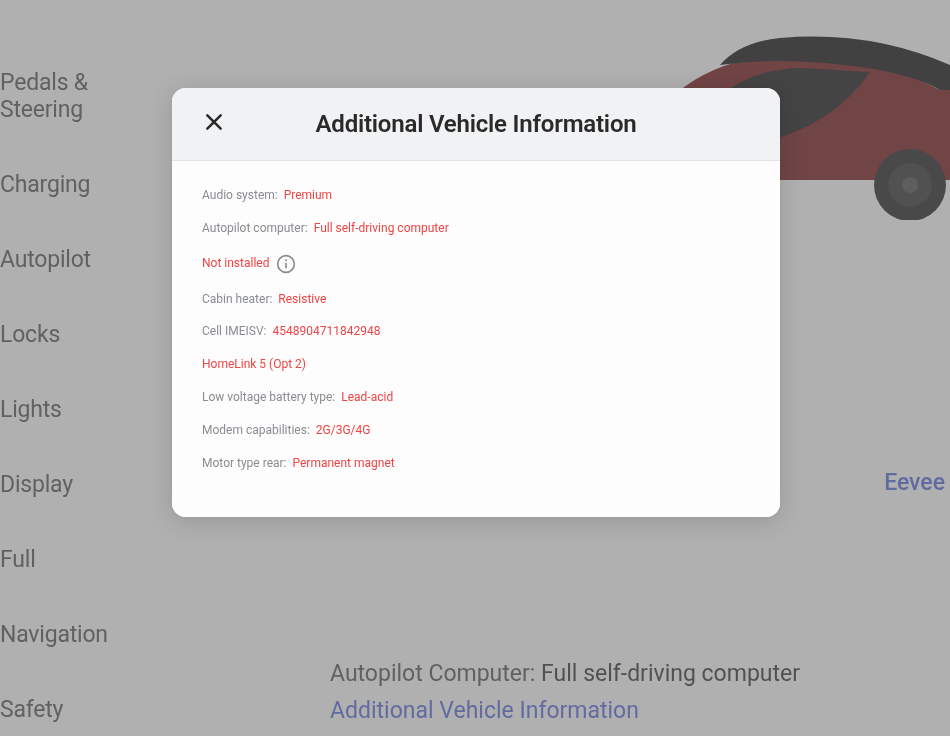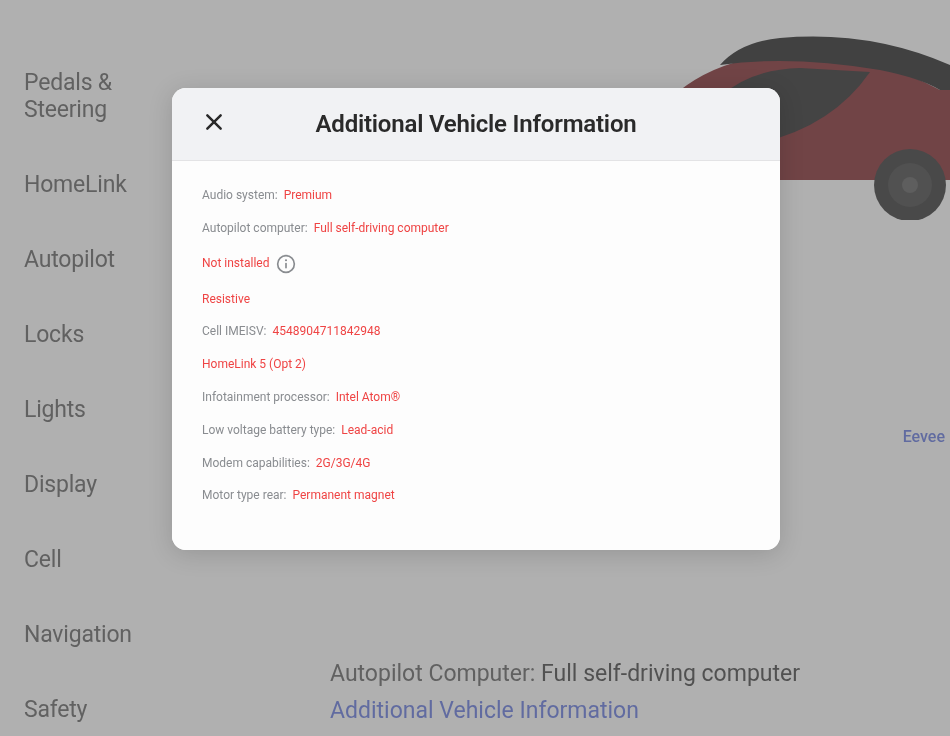--- a/index.html
+++ b/index.html
@@ -18,21 +18,20 @@
     
     
     .bg {
       position: absolute;
       inset: 0;
       display: flex;
     }
     .sidebar {
       width: 170px;
       padding-top: 45px;
-      padding-left: 24px;
     }
     .sidebar-item {
       font-size: 23px;
       color: #4a4a4a;
       padding: 24px 0 24px 0;
       letter-spacing: -0.2px;
     }
     .main-bg {
       flex: 1;
       position: relative;
@@ -44,23 +43,23 @@
       width: 380px;
       height: 200px;
     }
     .car svg {
       width: 100%;
       height: 100%;
     }
     .vehicle-name {
       position: absolute;
       right: 5px;
-      top: 427px;
+      top: 469px;
       color: #4a5fc9;
-      font-size: 16px;
+      font-size: 23px;
       font-weight: 500;
     }
     .bottom-info {
       position: absolute;
       left: 160px;
       top: 660px;
     }
     .ap-row {
       font-size: 23px;
       margin-bottom: 10px;
@@ -154,26 +153,26 @@
       width: 20px;
       height: 20px;
     }
   </style>
 </head>
 <body>
 
 <div class="bg">
   <div class="sidebar">
     <div class="sidebar-item">Pedals &amp; Steering</div>
-    <div class="sidebar-item">HomeLink</div>
+    <div class="sidebar-item">Charging</div>
     <div class="sidebar-item">Autopilot</div>
     <div class="sidebar-item">Locks</div>
     <div class="sidebar-item">Lights</div>
     <div class="sidebar-item">Display</div>
-    <div class="sidebar-item">Cell</div>
+    <div class="sidebar-item">Full</div>
     <div class="sidebar-item">Navigation</div>
     <div class="sidebar-item">Safety</div>
 
   </div>
   <div class="main-bg">
     <div class="car">
       <svg viewBox="0 0 380 200" preserveAspectRatio="xMaxYMid meet">
         <path d="M 60 130 Q 110 40 210 35 Q 300 32 370 70 L 380 70 L 380 160 L 60 160 Z" fill="#6a1015"></path>
         <path d="M 150 45 Q 220 35 310 50 Q 350 58 370 70 L 380 70 L 380 45 Q 300 10 210 18 Q 170 22 150 45 Z" fill="#0a0a0a"></path>
         <path d="M 120 120 Q 150 50 230 48 L 300 52 Q 260 110 180 125 Z" fill="#101010"></path>
@@ -220,34 +219,31 @@
         <span class="spec-value">Not installed</span>
         <span class="info-icon">
           <svg viewBox="0 0 24 24">
             <circle cx="12" cy="12" r="10" fill="none" stroke="#898c90" stroke-width="2"></circle>
             <circle cx="12" cy="7.5" r="1.3" fill="#898c90"></circle>
             <rect x="11" y="10.5" width="2" height="7" rx="1" fill="#898c90"></rect>
           </svg>
         </span>
       </div>
       <div class="spec-row">
+        <span class="spec-label">Cabin heater:</span>
         <span class="spec-value">Resistive</span>
       </div>
       <div class="spec-row">
         <span class="spec-label">Cell IMEISV:</span>
         <span class="spec-value">4548904711842948</span>
       </div>
       <div class="spec-row">
         <span class="spec-value">HomeLink 5 (Opt 2)</span>
       </div>
       <div class="spec-row">
-        <span class="spec-label">Infotainment processor:</span>
-        <span class="spec-value">Intel Atom®</span>
-      </div>
-      <div class="spec-row">
         <span class="spec-label">Low voltage battery type:</span>
         <span class="spec-value">Lead-acid</span>
       </div>
       <div class="spec-row">
         <span class="spec-label">Modem capabilities:</span>
         <span class="spec-value">2G/3G/4G</span>
       </div>
       <div class="spec-row">
         <span class="spec-label">Motor type rear:</span>
         <span class="spec-value">Permanent magnet</span>

